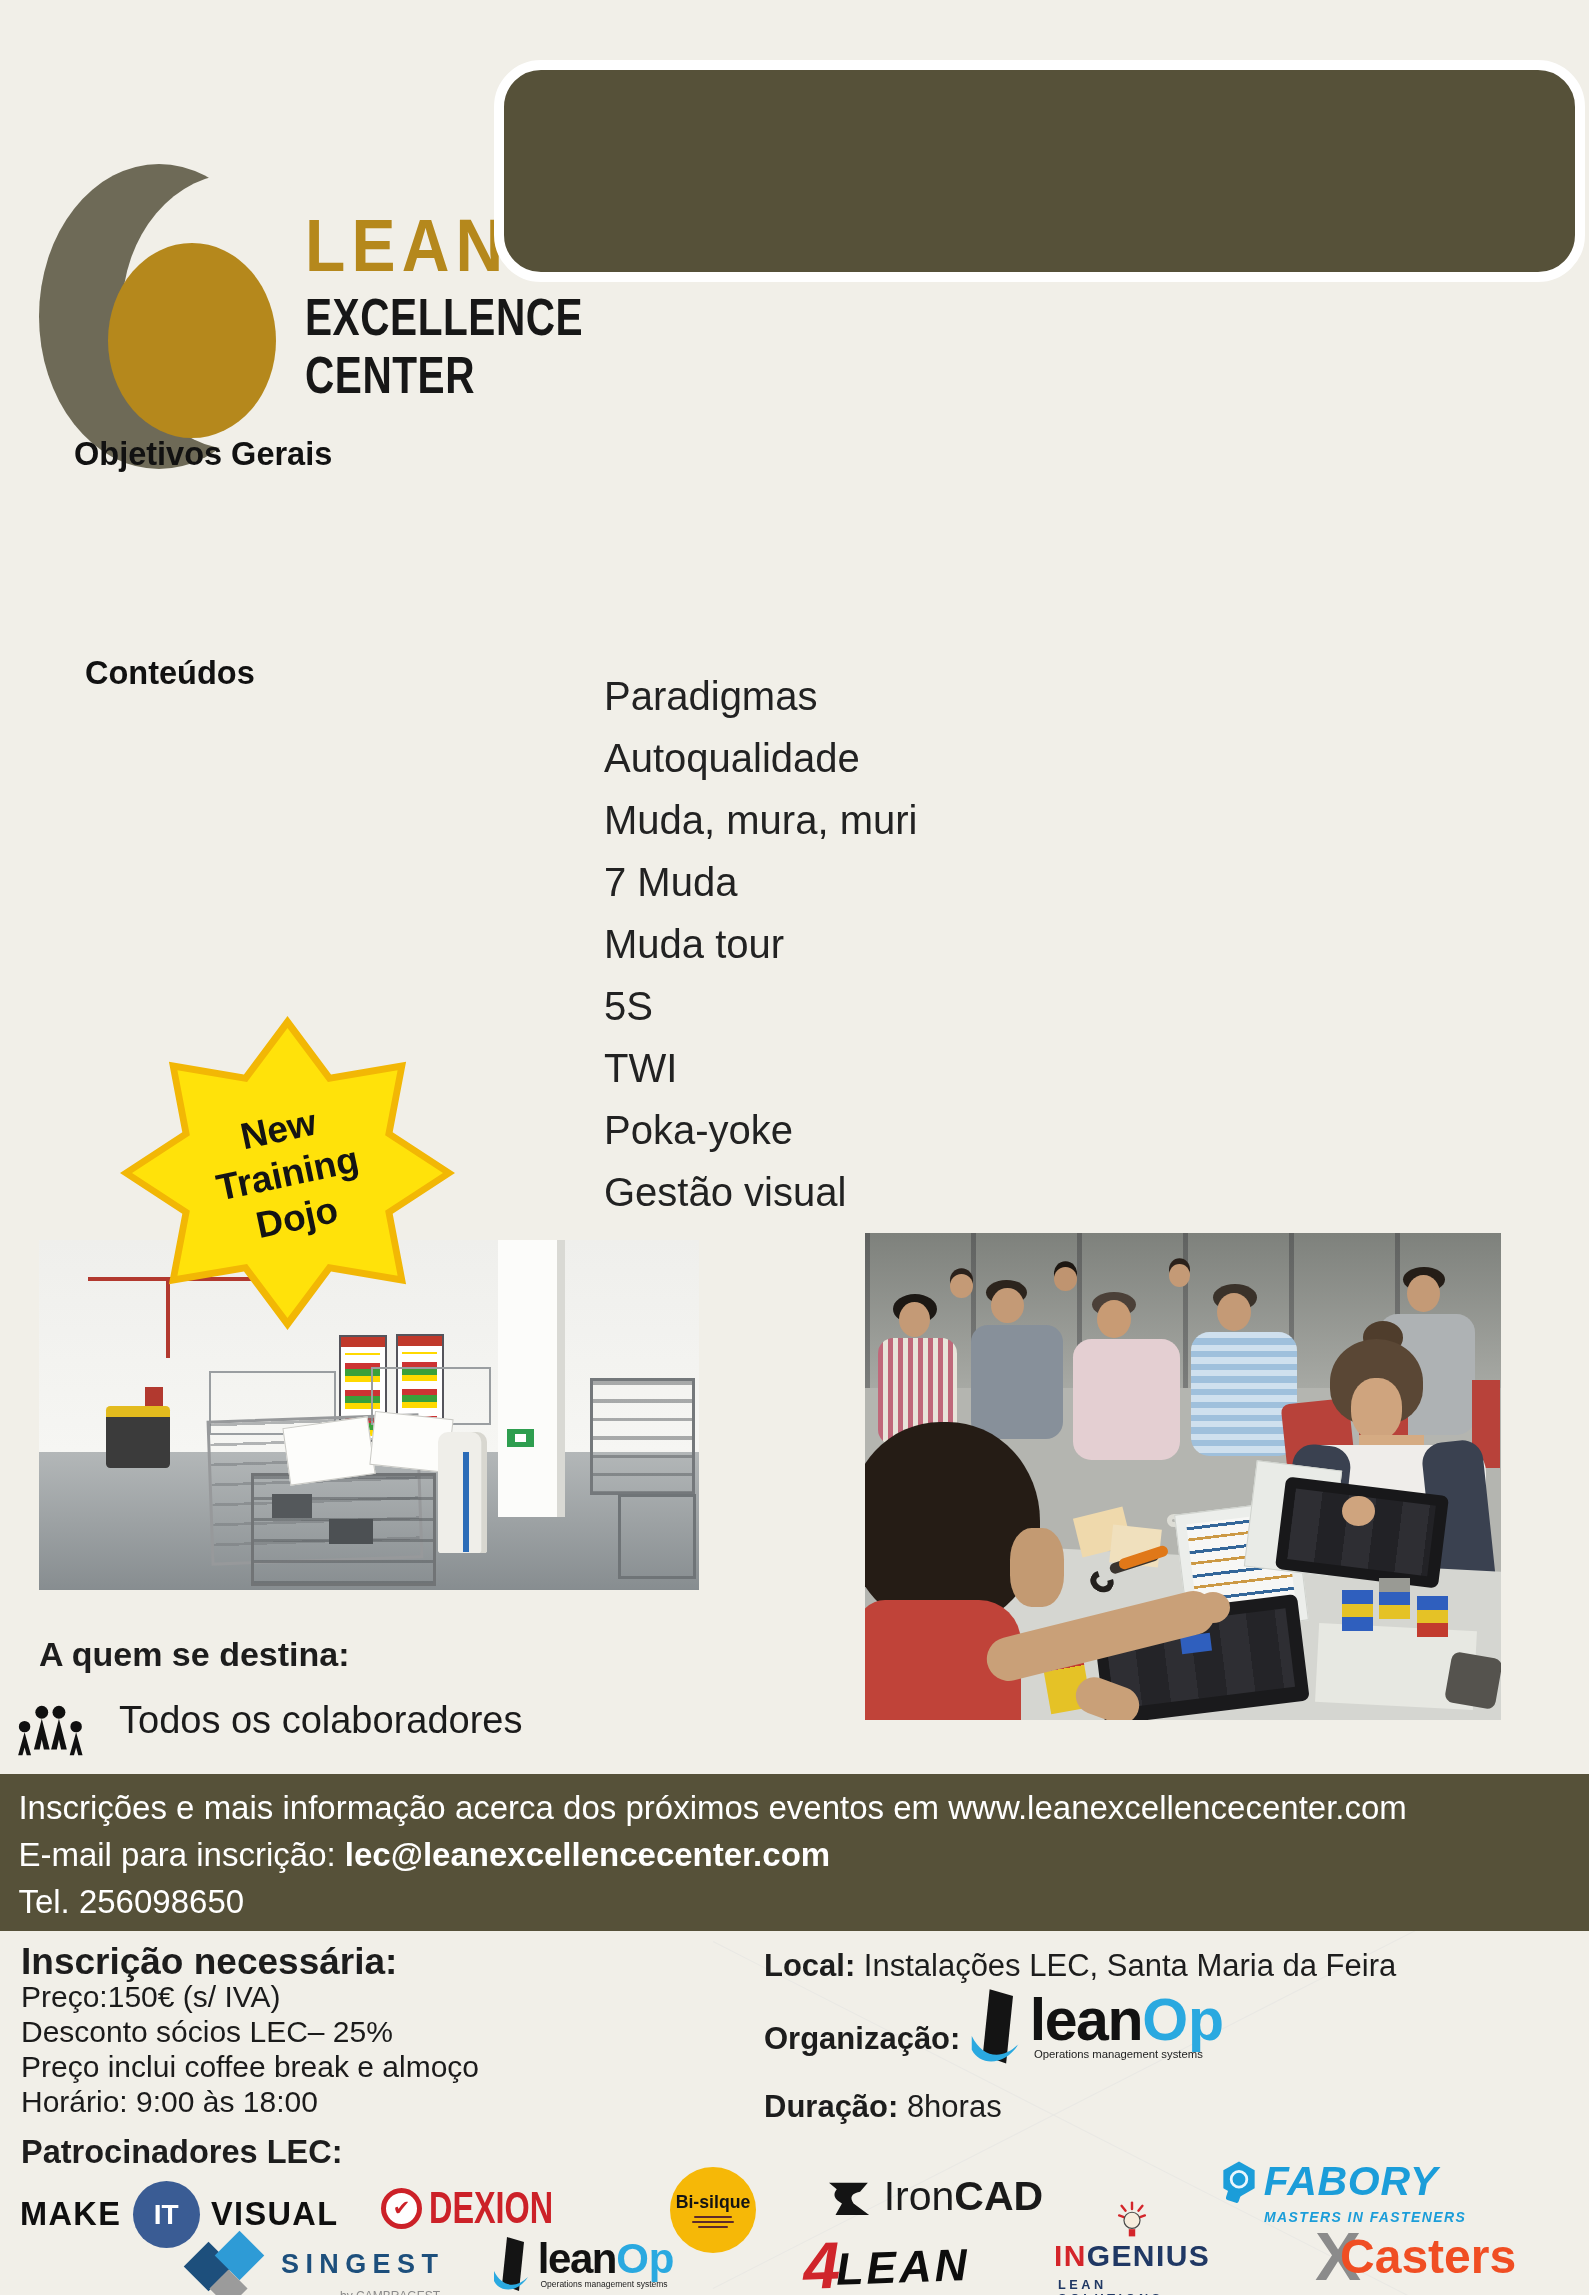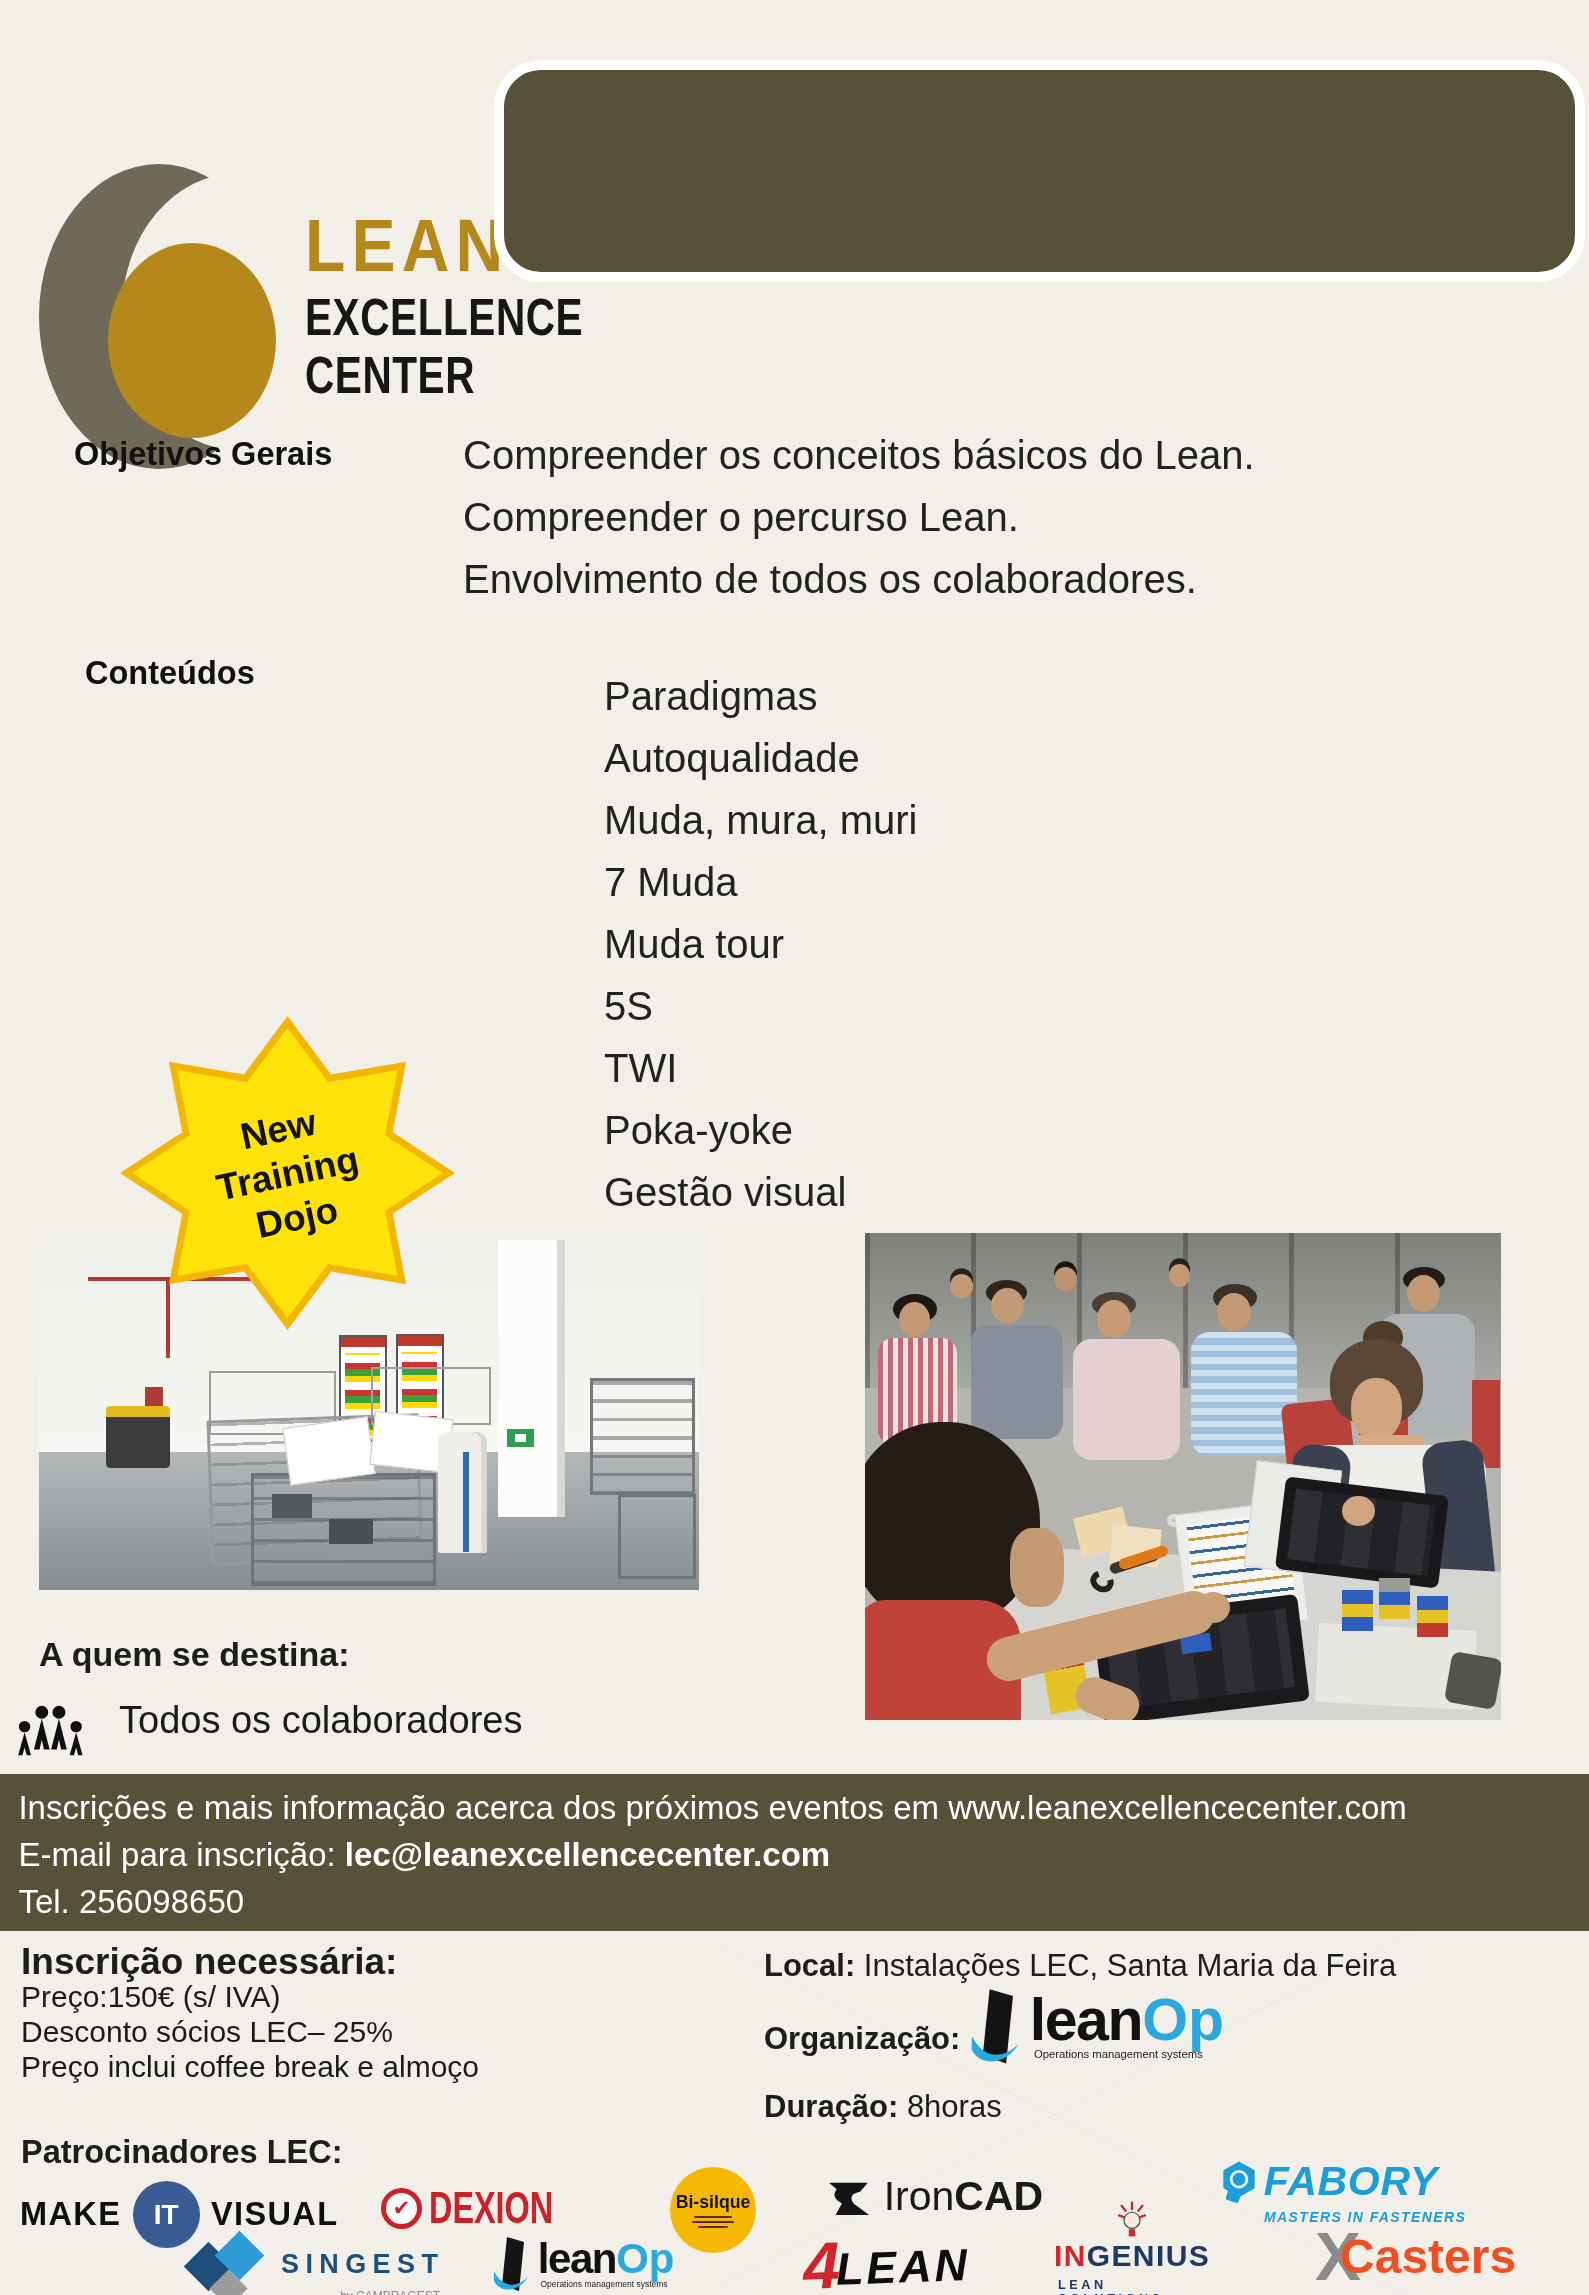--- a/index.html
+++ b/index.html
@@ -126,25 +126,20 @@
   <div class="logo-text">
     <div><span class="logo-lean">LEAN</span></div>
     <div><span class="logo-exc">EXCELLENCE</span></div>
     <div><span class="logo-center">CENTER</span></div>
   </div>
 
   <div class="title-box">
   </div>
 
   <div class="sec-label" style="left:74px;top:436px">Objetivos Gerais</div>
-  <div class="obj-list">
-    <div>Compreender os conceitos básicos do Lean.</div>
-    <div>Compreender o percurso Lean.</div>
-    <div>Envolvimento de todos os colaboradores.</div>
-  </div>
 
   <div class="sec-label" style="left:85px;top:655px">Conteúdos</div>
   <div class="cont-list">
     <div>Paradigmas</div>
     <div>Autoqualidade</div>
     <div>Muda, mura, muri</div>
     <div>7 Muda</div>
     <div>Muda tour</div>
     <div>5S</div>
     <div>TWI</div>
@@ -279,20 +274,21 @@
     <div>Inscrições e mais informação acerca dos próximos eventos em www.leanexcellencecenter.com</div>
     <div><span>E-mail para inscrição: </span><span class="bold">lec@leanexcellencecenter.com</span></div>
     <div>Tel. 256098650</div>
   </div>
 
   <div id="reg-title">Inscrição necessária:</div>
   <div id="reg-lines">
     <div>Preço:150€ (s/ IVA)</div>
     <div>Desconto sócios LEC– 25%</div>
     <div>Preço inclui coffee break e almoço</div>
+    <div>Horário: 9:00 às 18:00</div>
   </div>
   <div id="sponsors-label">Patrocinadores LEC:</div>
 
   <div id="local-line"><span class="lbl">Local:</span><span class="val">Instalações LEC, Santa Maria da Feira</span></div>
   <div id="org-label">Organização:</div>
   <div class="leanop leanop-lg">
     <svg class="lo-mark" viewBox="0 0 40 62">
       <path d="M15 2 L32 7 L27 56 L10 50 Z" fill="#141414"></path>
       <path d="M2 36 C10 52 24 54 36 42 C26 58 8 58 2 46 Z" fill="#2aa9e0"></path>
     </svg>

